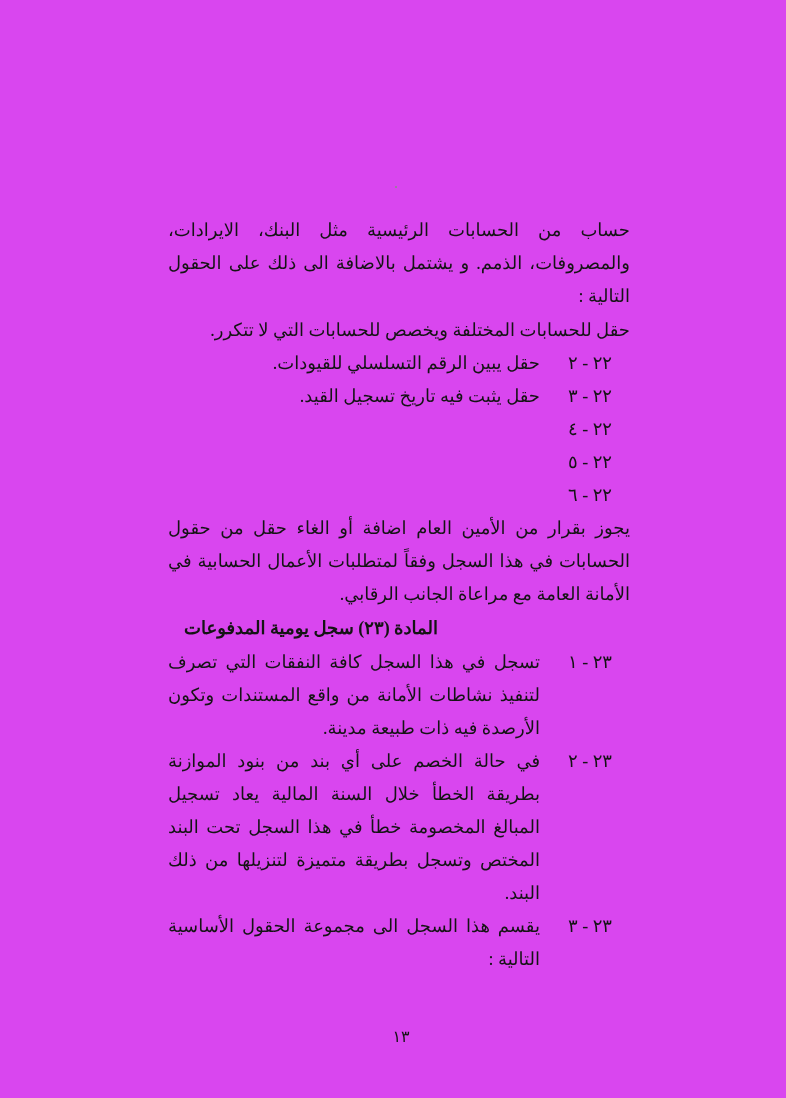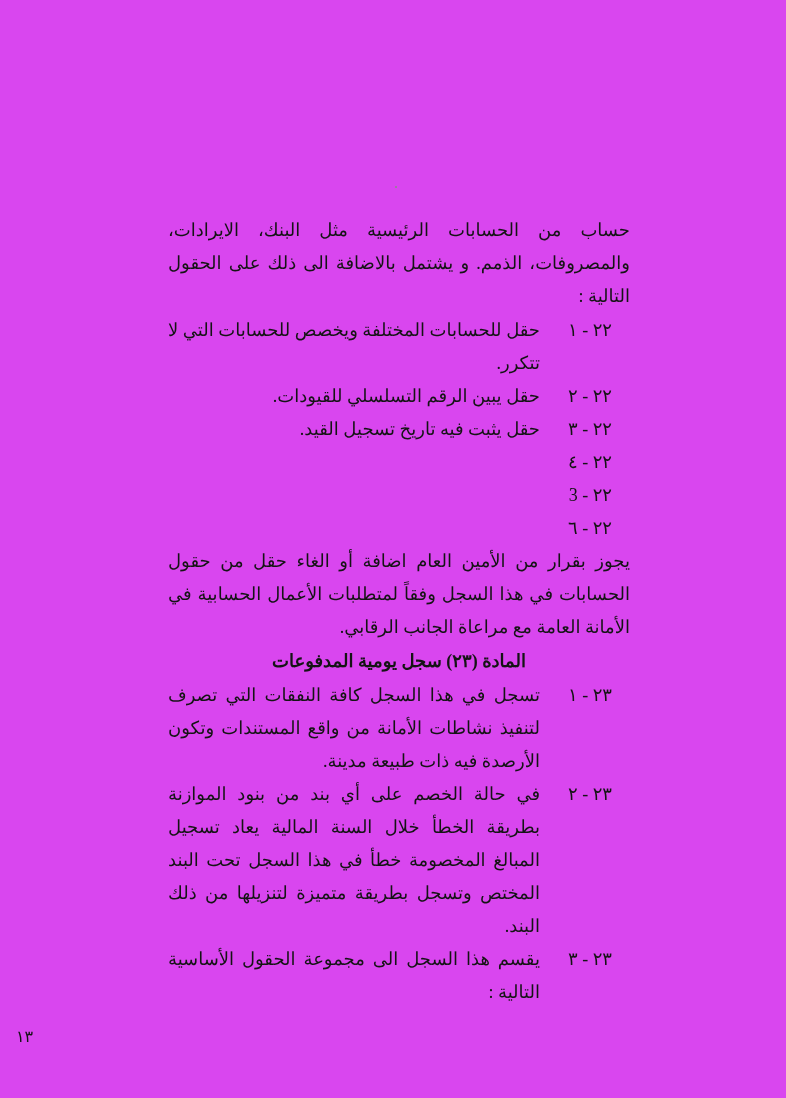--- a/index.html
+++ b/index.html
@@ -54,61 +54,60 @@
     padding-right: 18px;
     text-align: right;
     white-space: nowrap;
   }
   .item .txt {
     flex: 1;
     text-align: justify;
   }
   .article-heading {
     font-weight: 700;
-    text-align: center;
-    margin: 1px 0;
+    text-align: left;
+    margin: 1px 16px;
   }
   .page-number {
     position: absolute;
     bottom: 52px;
     left: 16px;
     right: 0;
-    text-align: left;
+    text-align: center;
     font-size: 16px;
     direction: rtl;
   }
 </style>
 </head>
 <body>
 
 <div class="page">
 
   <div class="scan-dot"></div>
 
   <div class="text-block">
 
     <p class="intro">حساب من الحسابات الرئيسية مثل البنك، الايرادات، والمصروفات، الذمم. و يشتمل بالاضافة الى ذلك على الحقول التالية :</p>
 
     <div class="item">
-      <span class="num">٢٢ - ١</span>
       <span class="txt">حقل للحسابات المختلفة ويخصص للحسابات التي لا تتكرر.</span>
     </div>
     <div class="item">
       <span class="num">٢٢ - ٢</span>
       <span class="txt">حقل يبين الرقم التسلسلي للقيودات.</span>
     </div>
     <div class="item">
       <span class="num">٢٢ - ٣</span>
       <span class="txt">حقل يثبت فيه تاريخ تسجيل القيد.</span>
     </div>
     <div class="item">
       <span class="num">٢٢ - ٤</span>
     </div>
     <div class="item">
-      <span class="num">٢٢ - 3</span>
+      <span class="num">٢٢ - ٥</span>
     </div>
     <div class="item">
       <span class="num">٢٢ - ٦</span>
     </div>
     <div class="item">
       <span class="txt">يجوز بقرار من الأمين العام اضافة أو الغاء حقل من حقول الحسابات في هذا السجل وفقاً لمتطلبات الأعمال الحسابية في الأمانة العامة مع مراعاة الجانب الرقابي.</span>
     </div>
 
     <div class="article-heading">المادة (٢٣) سجل يومية المدفوعات</div>
 

